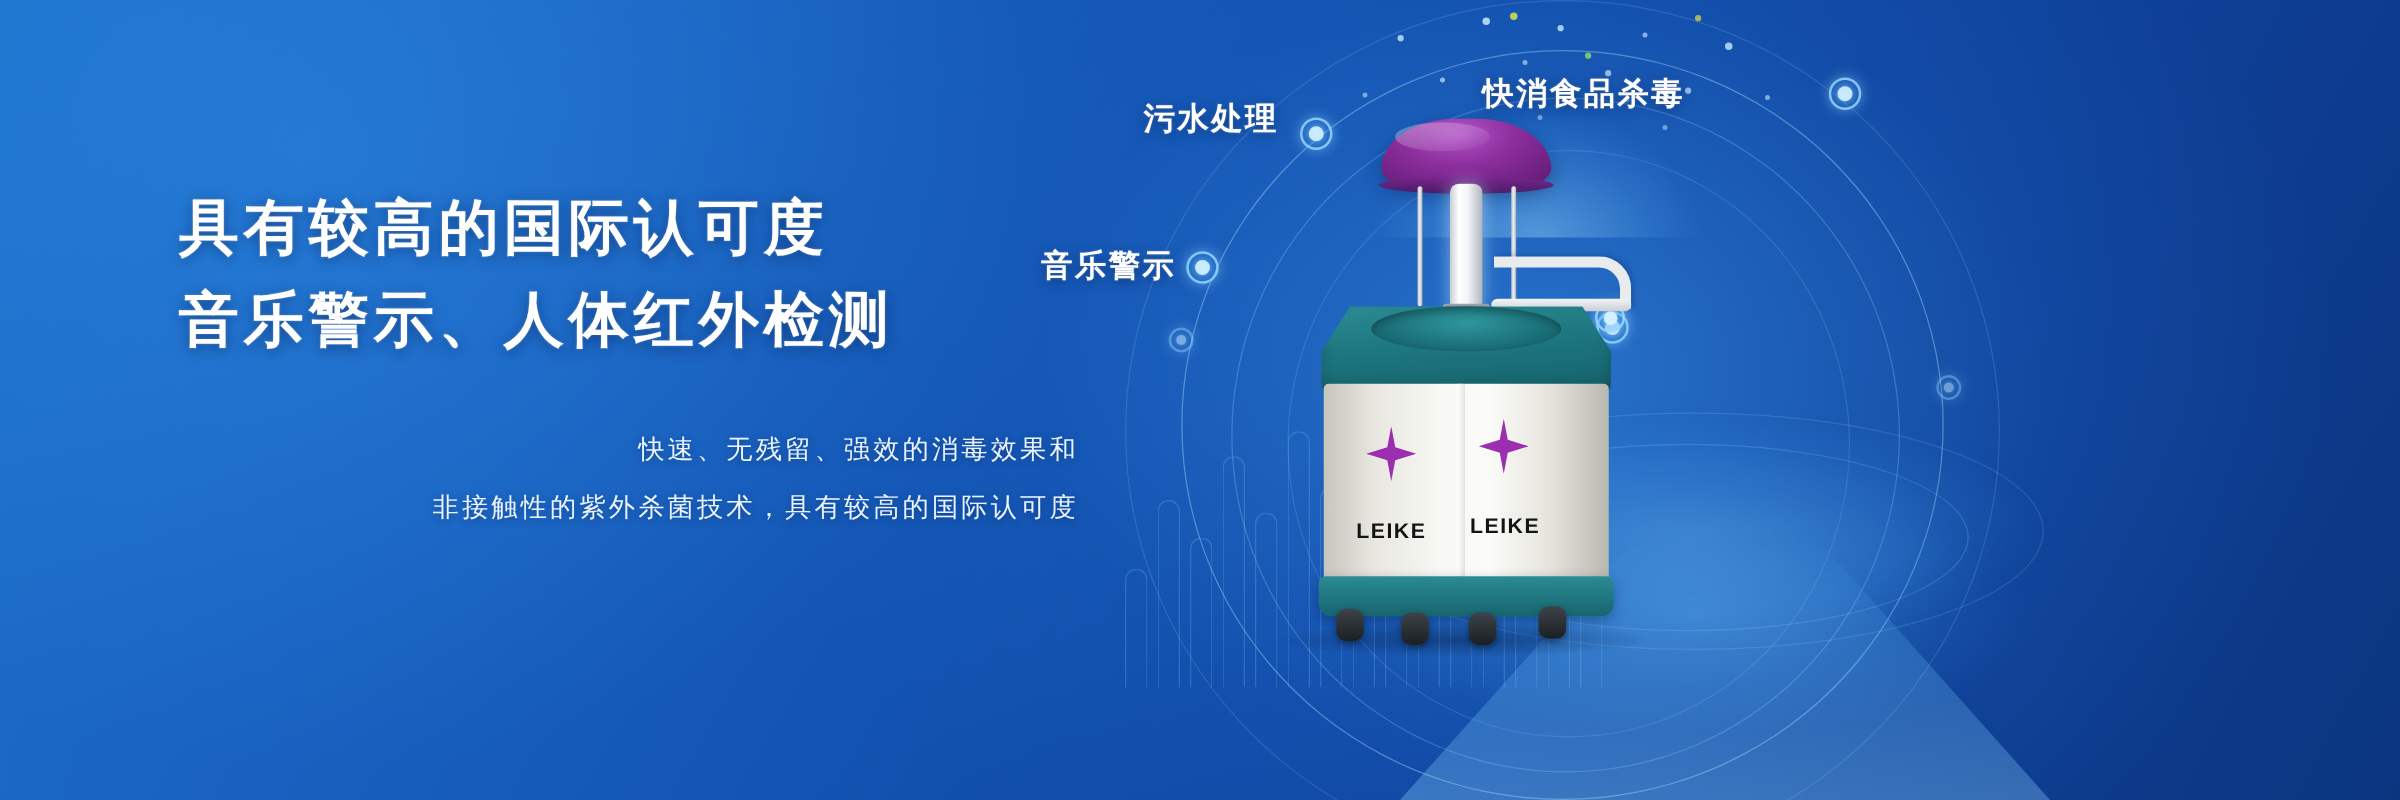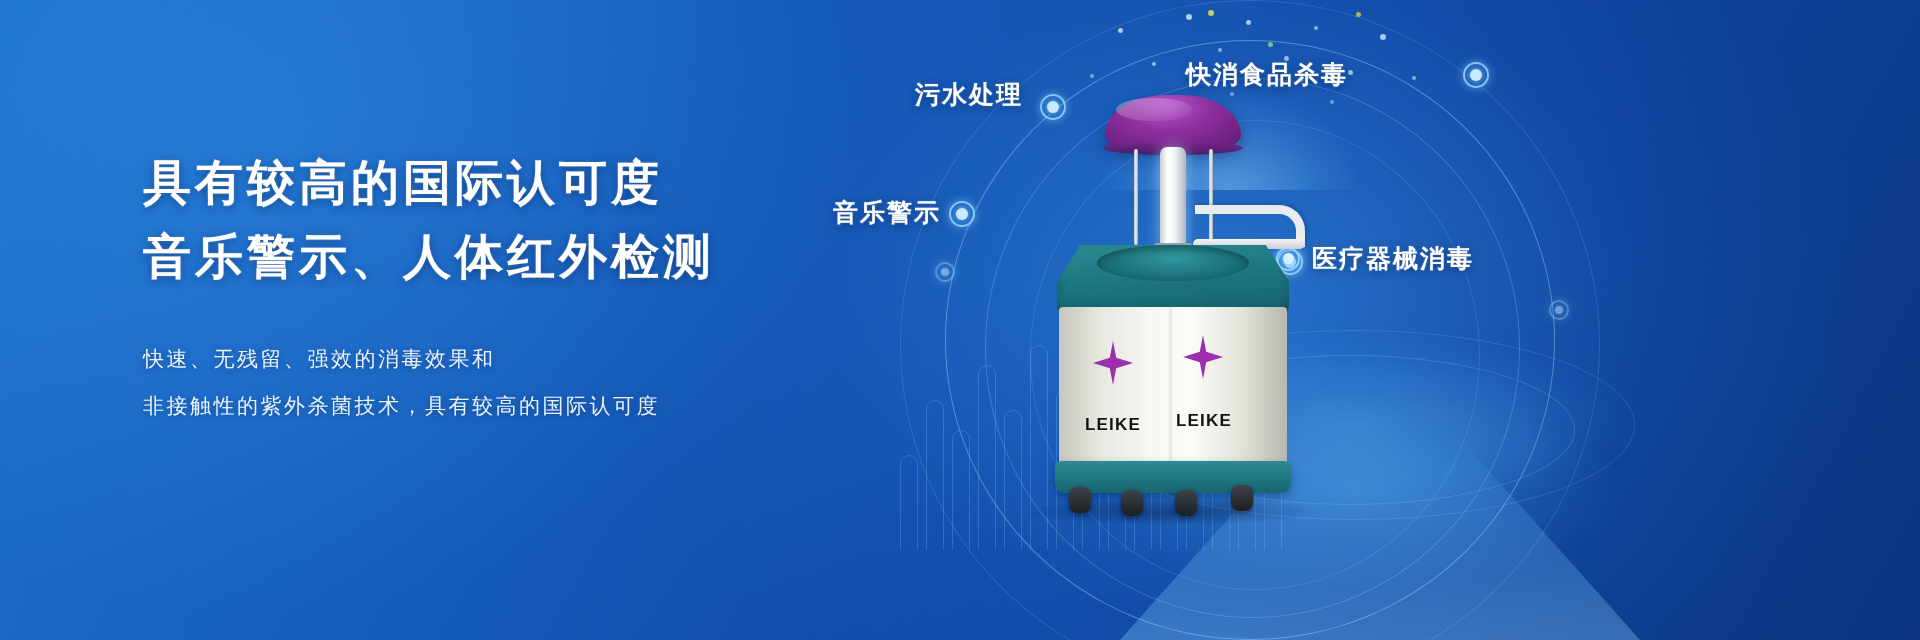--- a/index.html
+++ b/index.html
@@ -69,21 +69,21 @@
     color:#ffffff;
     font-family:"Liberation Serif","DejaVu Serif",serif;
     font-weight:700;
     font-size:48px;
     letter-spacing:4px;
     line-height:1.38;
     text-shadow:0 2px 10px rgba(5,35,90,0.55), 0 0 2px rgba(255,255,255,0.35);
     white-space:nowrap;
   }
   .title-line.second{margin-top:8px;}
-  .desc{margin-top:46px;}
+  .desc{margin-top:46px;text-align:right;}
   .desc-line{
     color:#eaf4ff;
     font-family:"Liberation Serif","DejaVu Serif",serif;
     font-size:21px;
     letter-spacing:2.5px;
     line-height:2.2;
     text-shadow:0 1px 6px rgba(5,35,90,0.45);
     white-space:nowrap;
   }
 
@@ -299,21 +299,20 @@
     <span>污水处理</span>
   </div>
   <div class="feature f-air">
     <span>音乐警示</span>
   </div>
   <div class="feature f-food">
     <span>快消食品杀毒</span>
   </div>
   <div class="feature f-medical">
     <span class="marker"></span>
-    <span>医疗器械消毒</span>
   </div>
 
   <div class="robot">
     <div class="shadow"></div>
     <div class="lamp-dome"></div>
     <div class="lamp-rim"></div>
     <div class="tube-rod r1"></div>
     <div class="tube-rod r2"></div>
     <div class="tube"></div>
     <div class="tube-base"></div>

